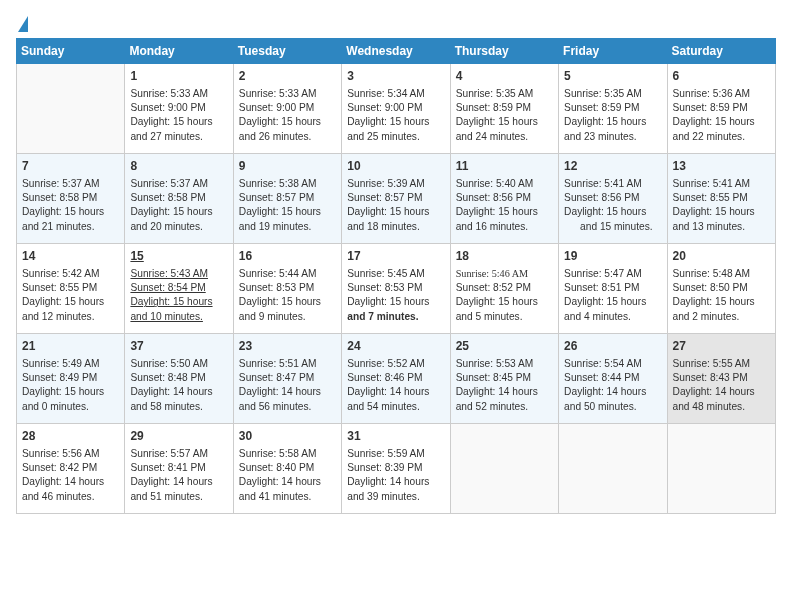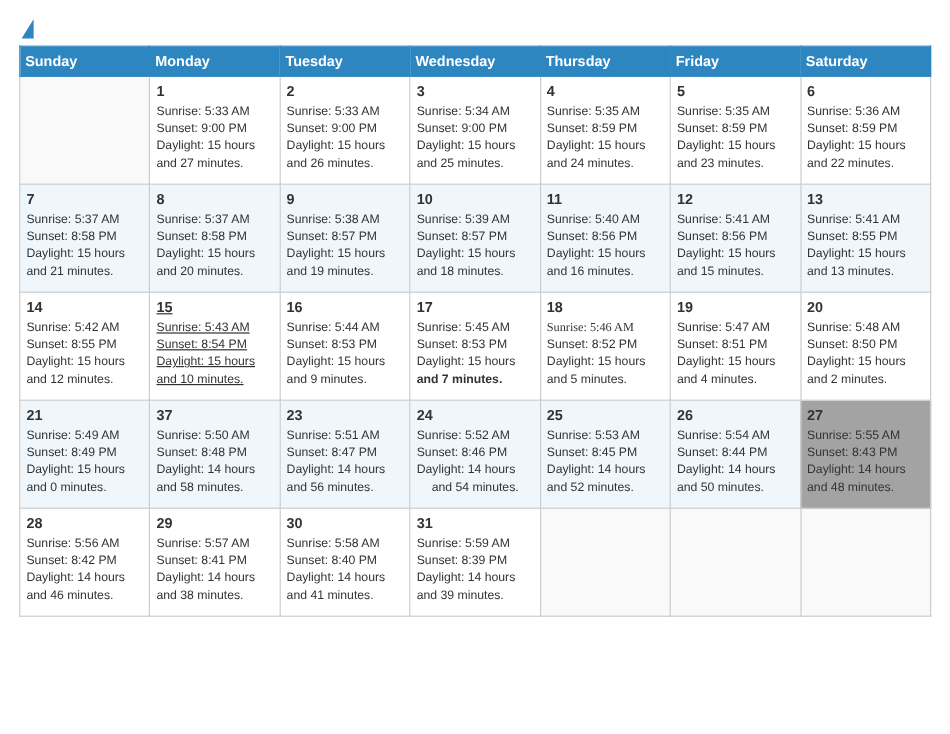--- a/index.html
+++ b/index.html
@@ -207,21 +207,21 @@
           <span style="display: block;">Sunrise: 5:40 AM</span>
           <span style="display: block;">Sunset: 8:56 PM</span>
           <span style="display: block;">Daylight: 15 hours</span>
           <span style="display: block;">and 16 minutes.</span>
         </td>
         <td style="background: rgb(240, 247, 252);">
           <span class="day-num">12</span>
           <span style="display: block;">Sunrise: 5:41 AM</span>
           <span style="display: block;">Sunset: 8:56 PM</span>
           <span style="display: block;">Daylight: 15 hours</span>
-          <span style="display: block;">and 15 minutes.</span>
+          <span style="display: block; margin-left: 16px;">and 15 minutes.</span>
         </td>
         <td style="background: rgb(240, 247, 252);">
           <span class="day-num">13</span>
           <span style="display: block;">Sunrise: 5:41 AM</span>
           <span style="display: block;">Sunset: 8:55 PM</span>
           <span style="display: block;">Daylight: 15 hours</span>
           <span style="display: block;">and 13 minutes.</span>
         </td>
       </tr>
       <tr>
@@ -295,58 +295,58 @@
           <span style="display: block;">Sunrise: 5:51 AM</span>
           <span style="display: block;">Sunset: 8:47 PM</span>
           <span style="display: block;">Daylight: 14 hours</span>
           <span style="display: block;">and 56 minutes.</span>
         </td>
         <td style="background: rgb(240, 247, 252);">
           <span class="day-num">24</span>
           <span style="display: block;">Sunrise: 5:52 AM</span>
           <span style="display: block;">Sunset: 8:46 PM</span>
           <span style="display: block;">Daylight: 14 hours</span>
-          <span style="display: block; text-align: center;">and 54 minutes.</span>
+          <span style="display: block;">and 54 minutes.</span>
         </td>
         <td style="background: rgb(240, 247, 252);">
           <span class="day-num">25</span>
           <span style="display: block;">Sunrise: 5:53 AM</span>
           <span style="display: block;">Sunset: 8:45 PM</span>
           <span style="display: block;">Daylight: 14 hours</span>
           <span style="display: block;">and 52 minutes.</span>
         </td>
         <td style="background: rgb(240, 247, 252);">
           <span class="day-num">26</span>
           <span style="display: block;">Sunrise: 5:54 AM</span>
           <span style="display: block;">Sunset: 8:44 PM</span>
           <span style="display: block;">Daylight: 14 hours</span>
           <span style="display: block;">and 50 minutes.</span>
         </td>
-        <td style="background: #a3a3a3;">
+        <td style="background: #e5e5e5;">
           <span class="day-num">27</span>
           <span style="display: block;">Sunrise: 5:55 AM</span>
           <span style="display: block;">Sunset: 8:43 PM</span>
           <span style="display: block;">Daylight: 14 hours</span>
           <span style="display: block;">and 48 minutes.</span>
         </td>
       </tr>
       <tr>
         <td style="background: rgb(255, 255, 255);">
           <span class="day-num">28</span>
           <span style="display: block;">Sunrise: 5:56 AM</span>
           <span style="display: block;">Sunset: 8:42 PM</span>
           <span style="display: block;">Daylight: 14 hours</span>
           <span style="display: block;">and 46 minutes.</span>
         </td>
         <td style="background: rgb(255, 255, 255);">
           <span class="day-num">29</span>
           <span style="display: block;">Sunrise: 5:57 AM</span>
           <span style="display: block;">Sunset: 8:41 PM</span>
           <span style="display: block;">Daylight: 14 hours</span>
-          <span style="display: block;">and 38 minutes.</span>
+          <span style="display: block;">and 51 minutes.</span>
         </td>
         <td style="background: rgb(255, 255, 255);">
           <span class="day-num">30</span>
           <span style="display: block;">Sunrise: 5:58 AM</span>
           <span style="display: block;">Sunset: 8:40 PM</span>
           <span style="display: block;">Daylight: 14 hours</span>
           <span style="display: block;">and 41 minutes.</span>
         </td>
         <td style="background: rgb(255, 255, 255);">
           <span class="day-num">31</span>

